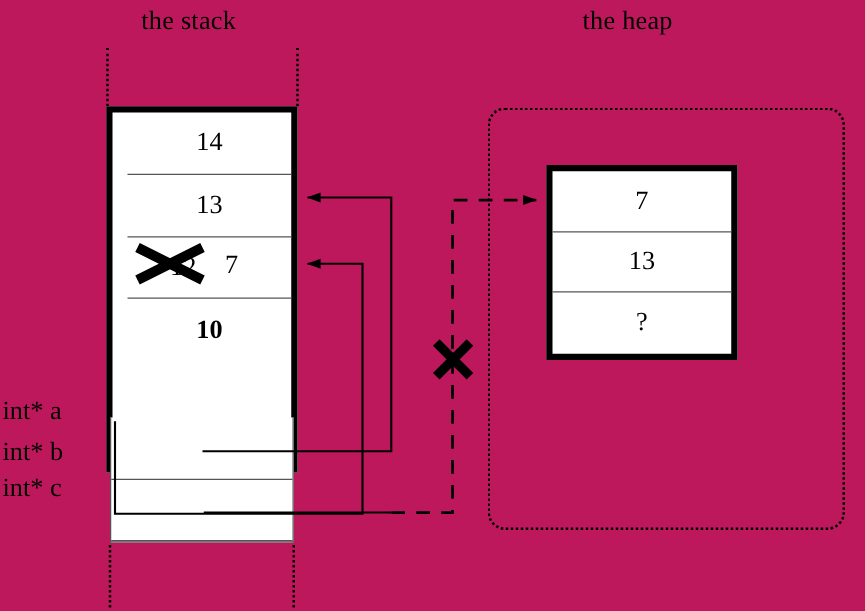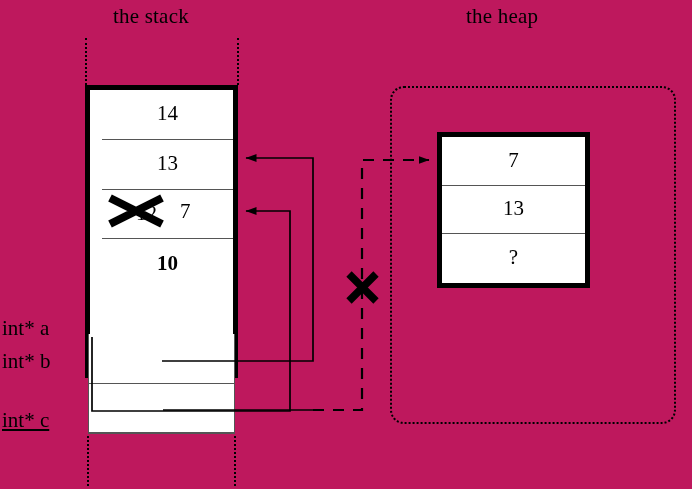--- a/index.html
+++ b/index.html
@@ -136,21 +136,21 @@
   <div class="newval" style="left:180px;top:199px;">7</div>
 
   <div id="stack-lower">
     <div class="lcell"></div>
     <div class="lcell"></div>
     <div class="lcell"></div>
   </div>
 
   <div class="varlbl" style="left:2px;top:290px;margin-top:26px;">int* a</div>
   <div class="varlbl" style="left:2px;top:349px;text-align:right;">int* b</div>
-  <div class="varlbl" style="left:2px;top:408px;text-decoration:underline;">int* c</div>
+  <div class="varlbl" style="left:2px;top:378px;">int* c</div>
 
   <div id="heap-frame">
     <div class="cell">
       <span class="cellval">7</span>
     </div>
     <div class="cell">
       <span class="cellval">13</span>
     </div>
     <div class="cell">
       <span class="cellval">?</span>

